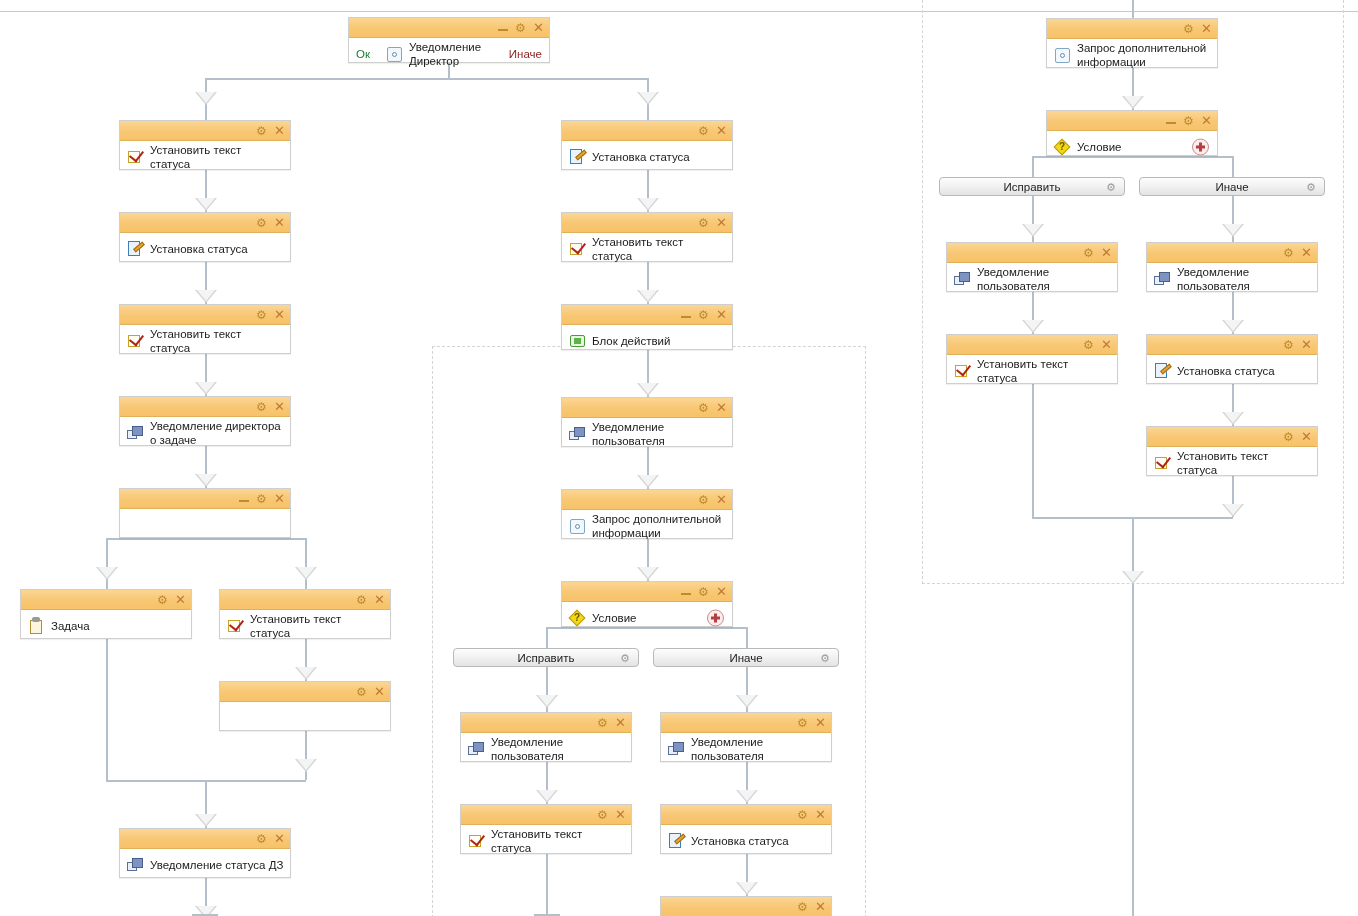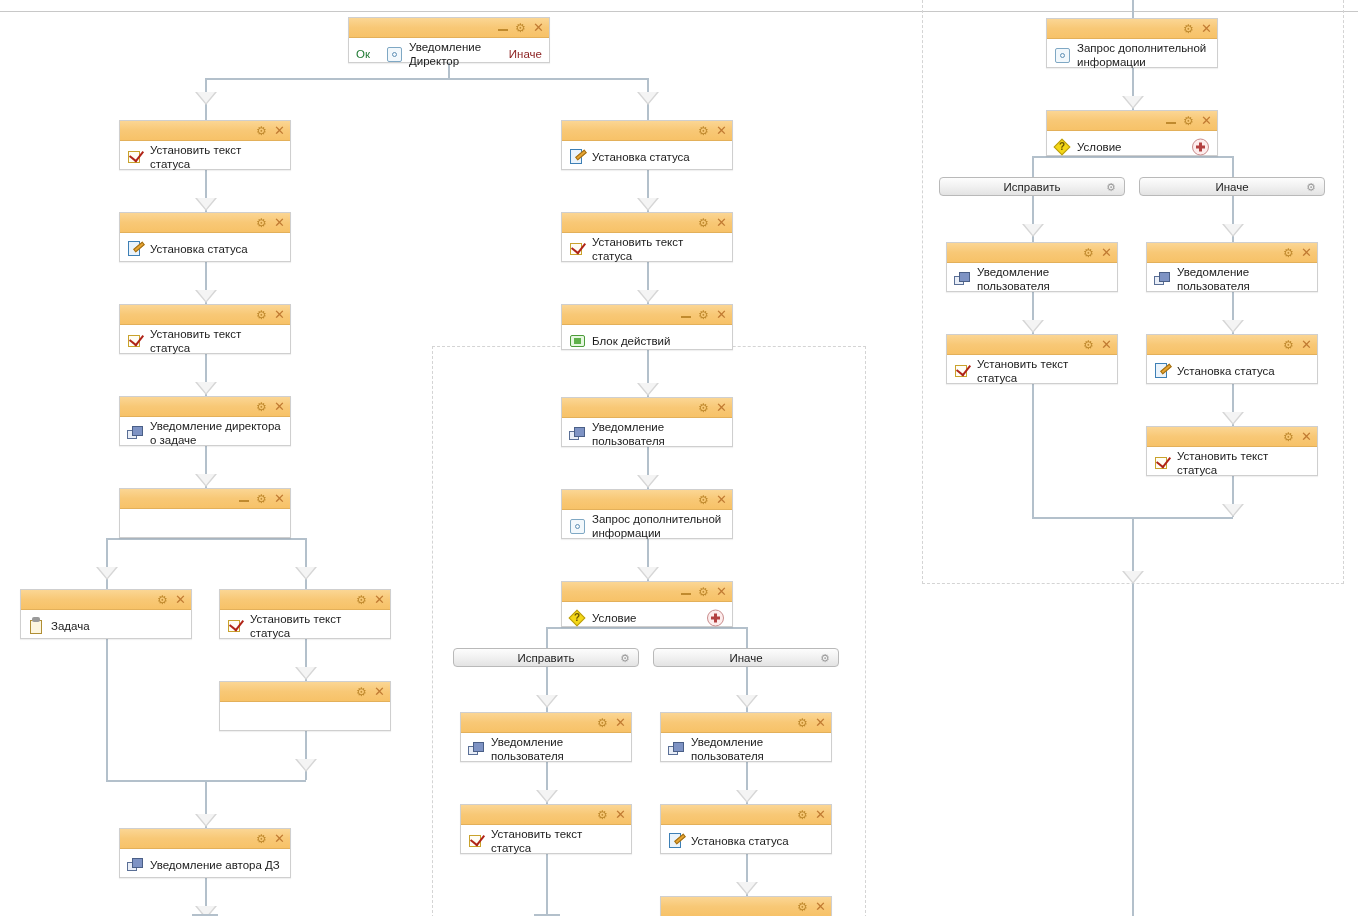--- a/index.html
+++ b/index.html
@@ -342,21 +342,21 @@
           <span class="ic-close">✕</span>
         </div>
       </div>
       <div class="node" style="left: 119px; top: 828px; width: 172px; height: 50px;">
         <div class="hdr">
           <span class="ic-gear">⚙</span>
           <span class="ic-close">✕</span>
         </div>
         <div class="body" style="height: 29px; position: relative;">
           <span class="gi gi-notify"></span>
-          <span class="lbl">Уведомление автора ДЗ</span>
+          <span class="lbl">Уведомление статуса ДЗ</span>
         </div>
       </div>
       <div class="node" style="left: 561px; top: 120px; width: 172px; height: 50px;">
         <div class="hdr">
           <span class="ic-gear">⚙</span>
           <span class="ic-close">✕</span>
         </div>
         <div class="body" style="height: 29px; position: relative;">
           <span class="gi gi-edit"></span>
           <span class="lbl">Установка статуса</span>

